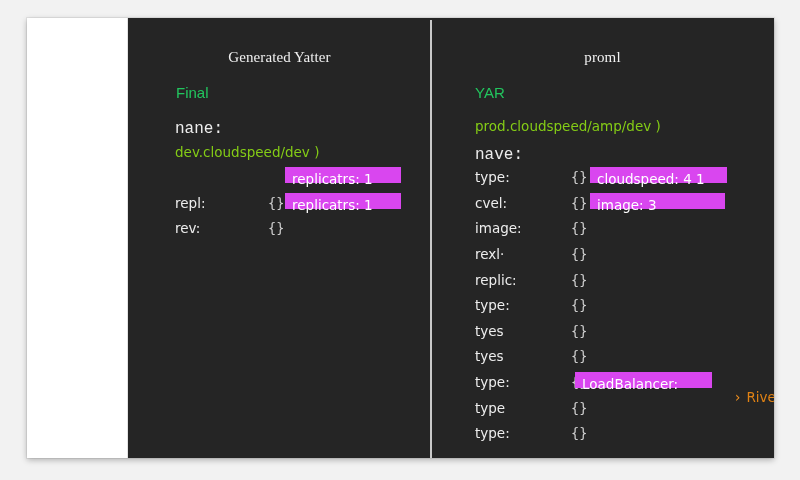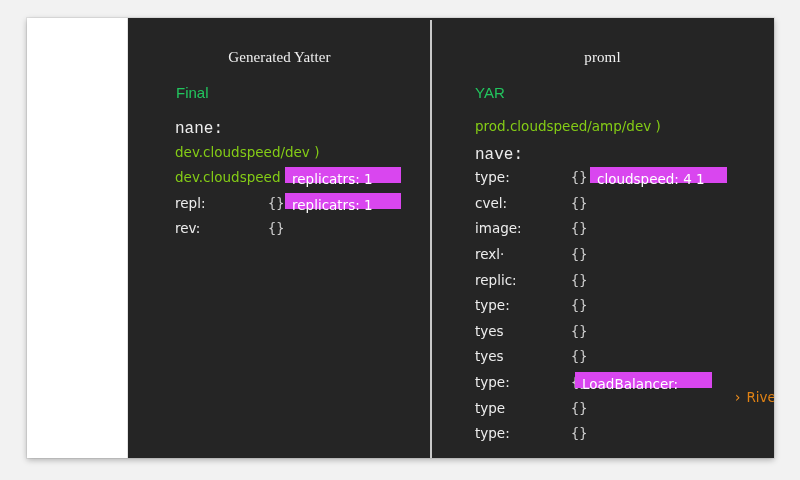--- a/index.html
+++ b/index.html
@@ -168,21 +168,20 @@
       <div class="panel-title">Generated Yatter</div>
       <div class="panel-subtitle">Final</div>
       <div class="rows" id="rows-left">
           <div class="row small">
             <span class="key">nane:</span>
           </div>
           <div class="row">
             <span class="tail">dev.cloudspeed/dev  )</span>
           </div>
           <div class="row">
-            <span class="tail">dev.cloudspeed</span>
             <span class="chip" style="left: 157px; width: 116px;">replicatrs: 1</span>
           </div>
           <div class="row">
             <span class="key">repl:</span>
             <span class="braces">{}</span>
             <span class="chip" style="left: 157px; width: 116px;">replicatrs: 1</span>
           </div>
           <div class="row">
             <span class="key">rev:</span>
             <span class="braces">{}</span>
@@ -203,20 +202,21 @@
             <span class="key">nave:</span>
           </div>
           <div class="row">
             <span class="key">type:</span>
             <span class="braces">{}</span>
             <span class="chip" style="left: 159px; width: 137px;">cloudspeed: 4 1</span>
           </div>
           <div class="row">
             <span class="key">cvel:</span>
             <span class="braces">{}</span>
+            <span class="chip" style="left: 159px; width: 135px;">image: 3</span>
           </div>
           <div class="row">
             <span class="key">image:</span>
             <span class="braces">{}</span>
           </div>
           <div class="row">
             <span class="key">rexl·</span>
             <span class="braces">{}</span>
           </div>
           <div class="row">

